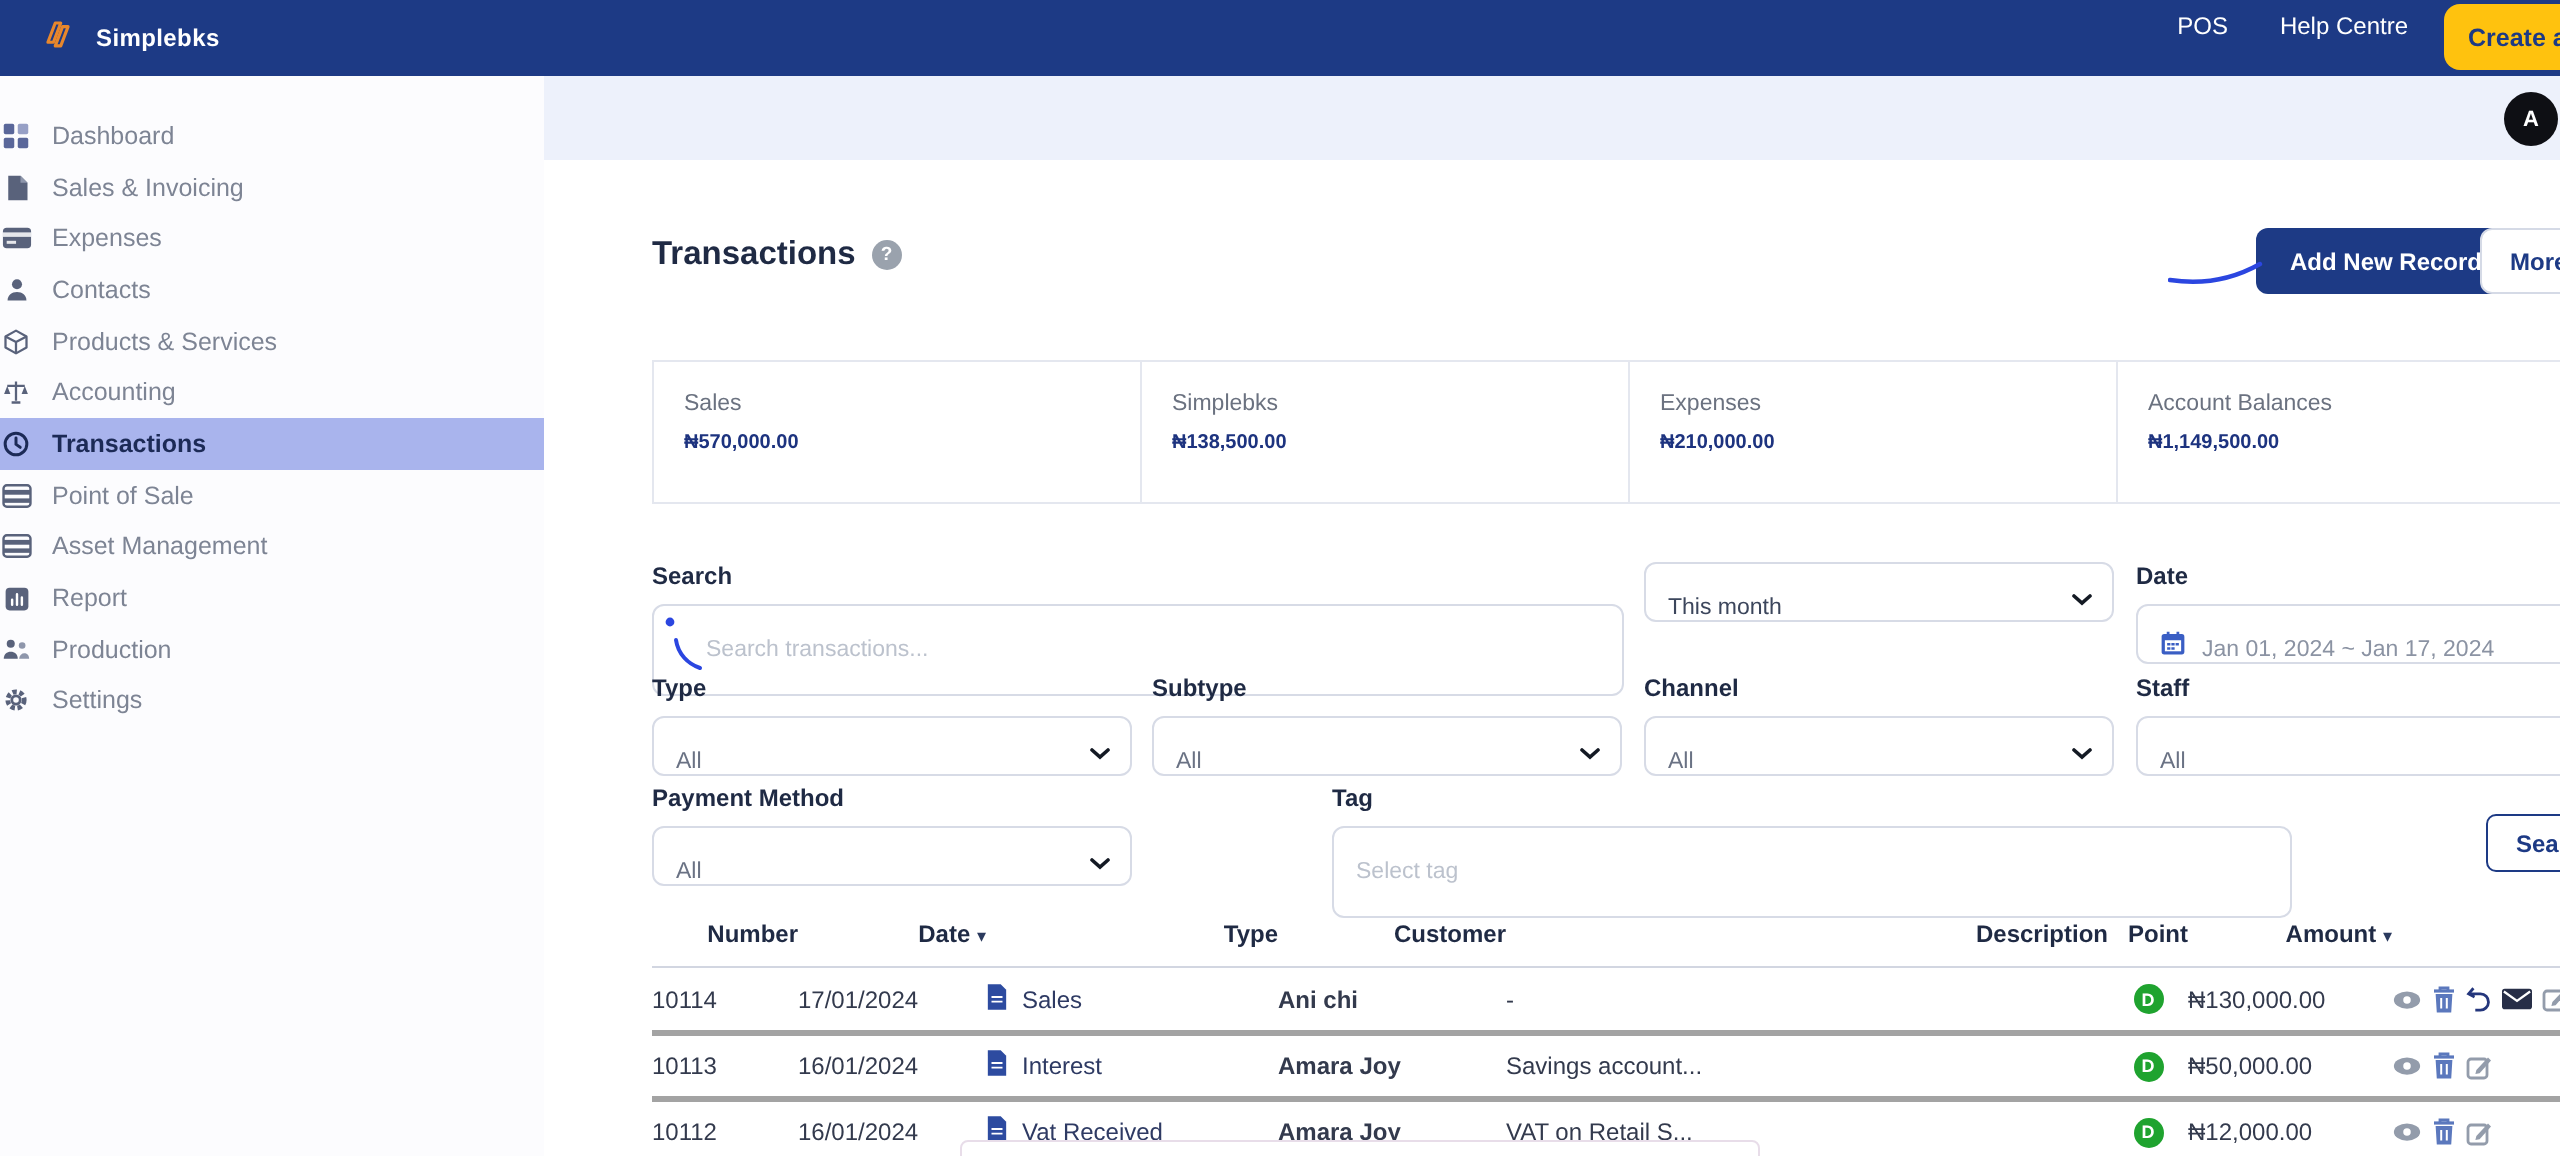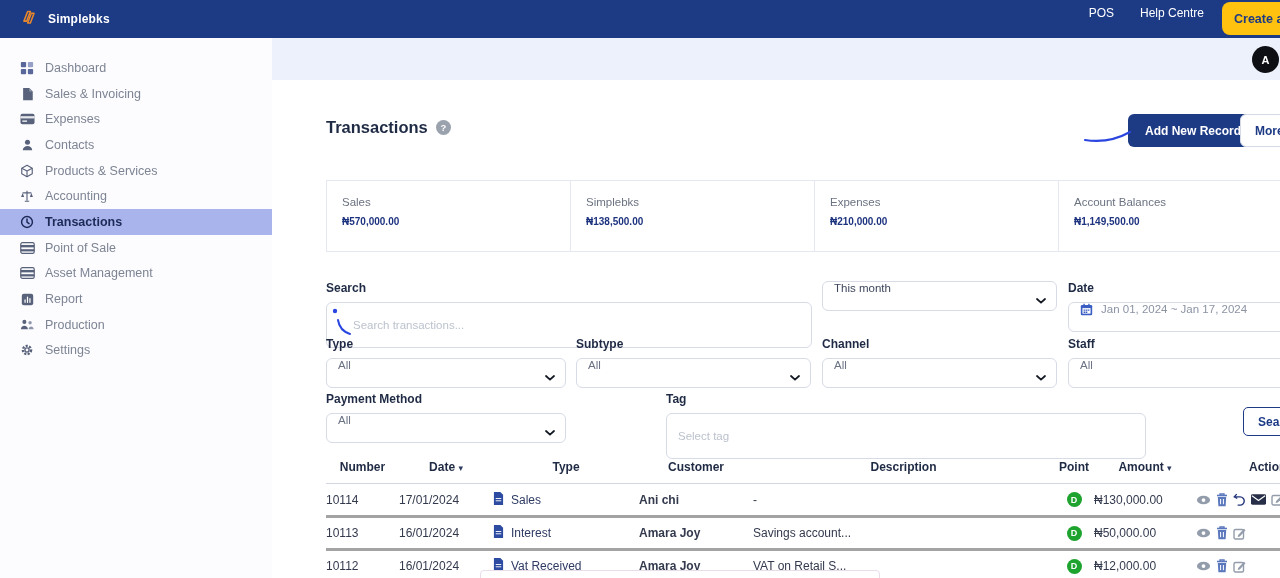--- a/index.html
+++ b/index.html
@@ -17,21 +17,21 @@
     padding-left:12px; font-family:inherit; cursor:pointer; }
 
   
   .topstrip { position:absolute; left:272px; top:38px; width:1008px; height:42px; background:#edf1fb; }
   .avatar { position:absolute; left:1252px; top:46px; width:27px; height:27px; border-radius:50%;
     background:#0e0f14; color:#fff; font-size:11px; font-weight:700; display:flex; align-items:center;
     justify-content:center; cursor:pointer; z-index:4; }
 
   
   .sidebar { position:absolute; left:0; top:38px; width:272px; height:540px; background:#fcfcfe; padding-top:17px; }
-  .side-item { display:flex; align-items:center; height:25.7px; padding-left:19px; gap:10px;
+  .side-item { display:flex; align-items:center; height:25.7px; gap:10px;
     color:#7d8494; font-size:12.5px; cursor:pointer; }
   .side-item .si { width:16px; height:16px; display:flex; align-items:center; justify-content:center; flex:0 0 16px; }
   .side-item.active { background:#a9b4ed; color:#1c2a56; font-weight:700; }
 
   
   .content { position:absolute; left:272px; top:80px; width:1008px; height:498px; background:#fff; }
   .page-title { position:absolute; left:54px; top:38px; display:flex; align-items:center; gap:8px;
     font-size:16.5px; font-weight:700; color:#1f2a44; }
   .help-badge { width:15px; height:15px; border-radius:50%; background:#9aa2ad; color:#fff;
     font-size:9.5px; font-weight:700; display:flex; align-items:center; justify-content:center; cursor:pointer; }
@@ -45,34 +45,34 @@
   .cards { position:absolute; left:54px; top:100px; display:flex; height:72px; }
   .card { width:245px; border:1px solid #e4e7ef; margin-left:-1px; background:#fff; padding:15px 0 0 15px; }
   .card:first-child { margin-left:0; }
   .card-label { font-size:11.5px; color:#6b7280; }
   .card-value { margin-top:8px; font-size:10px; font-weight:700; color:#1d337f; }
 
   
   .fblock { position:absolute; }
   .f-label { font-size:12px; font-weight:700; color:#1f2a44; margin-bottom:7px; }
   .f-field { height:30px; border:1px solid #d7dbe6; border-radius:6px; background:#fff; display:flex;
-    align-items:flex-start; padding:0 11px; font-size:11.5px; color:#6a7284; position:relative; cursor:pointer; }
+    align-items:flex-end; padding:0 11px; font-size:11.5px; color:#6a7284; position:relative; cursor:pointer; }
   .f-field .chev { position:absolute; right:10px; top:12px; }
   .f-input { width:100%; height:46px; border:1px solid #d7dbe6; border-radius:6px; background:#fff;
     font-size:11.5px; color:#3c465c; padding:0 26px; font-family:inherit; outline:none; }
   .f-input.tag { padding:0 11px; }
   .f-input::placeholder { color:#bcc2cd; }
   .date-field { gap:8px; color:#8b93a3; }
   .search-btn { position:absolute; left:971px; top:327px; width:78px; height:29px; background:#fff;
     border:1.4px solid #1d3a85; border-radius:5px; color:#1d3a85; font-size:12px; font-weight:700;
     text-align:left; padding-left:14px; font-family:inherit; cursor:pointer; }
 
   
   .tx-table { position:absolute; left:54px; top:380px; width:1020px; border-collapse:collapse; table-layout:fixed; }
-  .tx-table th { text-align:center; font-size:12px; font-weight:700; color:#1f2a44; padding:0 0 9px 0;
+  .tx-table th { text-align:right; font-size:12px; font-weight:700; color:#1f2a44; padding:0 0 9px 0;
     border-bottom:1px solid #d2d6e1; }
   .tx-table td { font-size:12px; color:#333a4d; border-bottom:3px solid #a3a3a3; height:33px; }
   .sort-arrow { font-size:9px; color:#2b3a5e; }
   .cell-type { display:flex; align-items:center; gap:7px; color:#2e3a63; }
   .cell-customer { font-weight:700; color:#2a3350; }
   .cell-desc { color:#5a6474; }
   .cell-amount { color:#2e3c70; font-weight:500; }
   .col-point, .cell-point { text-align:center; }
   .dbadge { width:15px; height:15px; border-radius:50%; background:#1fa32f; color:#fff; font-size:9px;
     font-weight:700; display:inline-flex; align-items:center; justify-content:center; }

